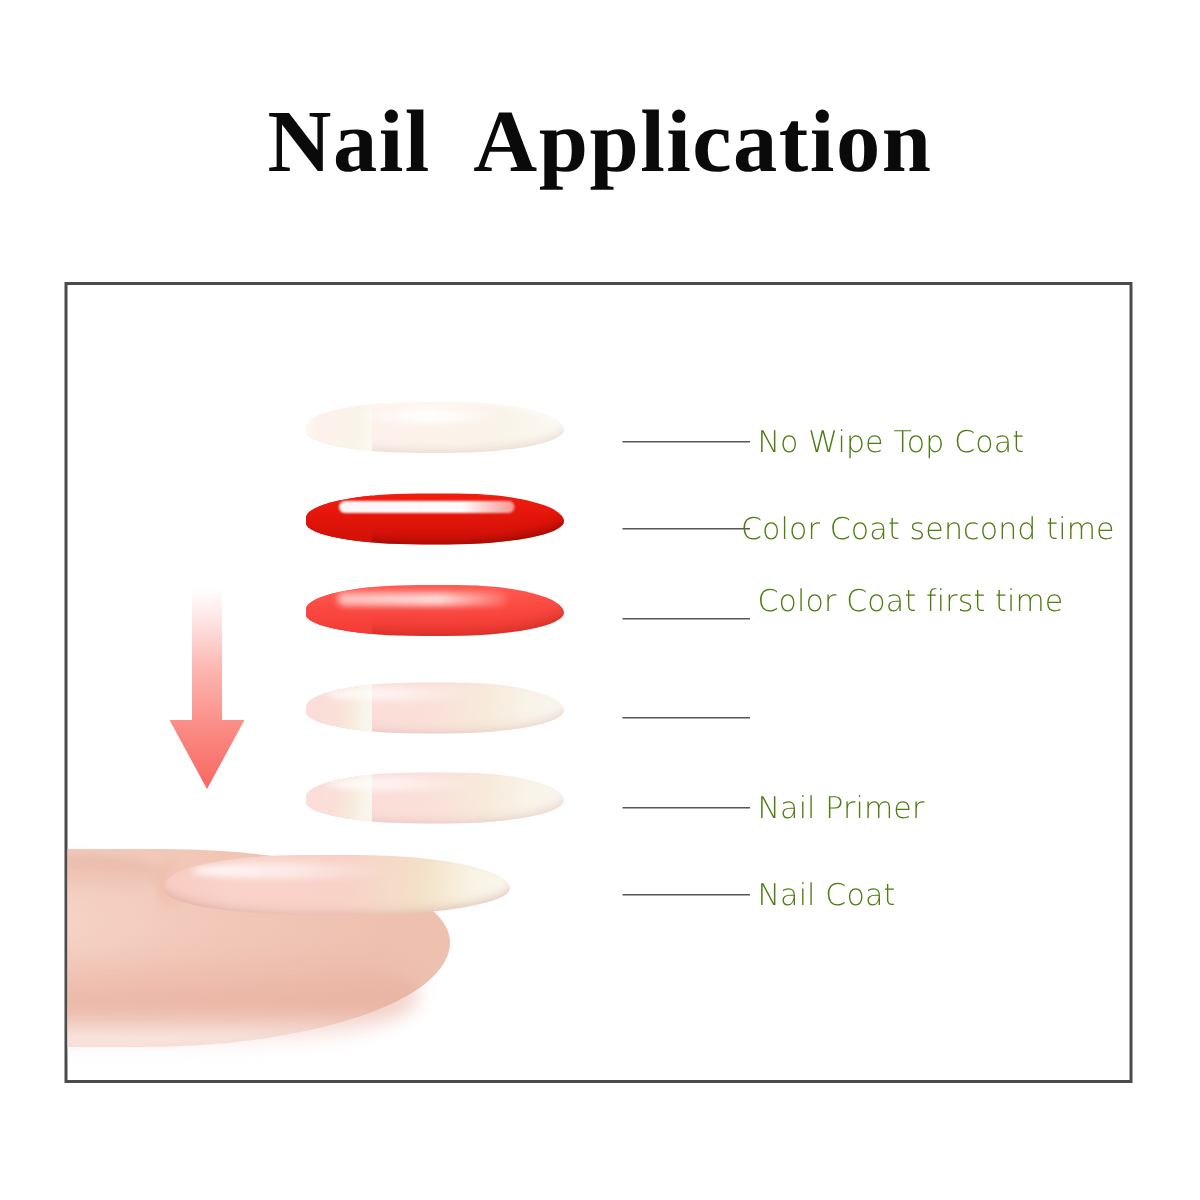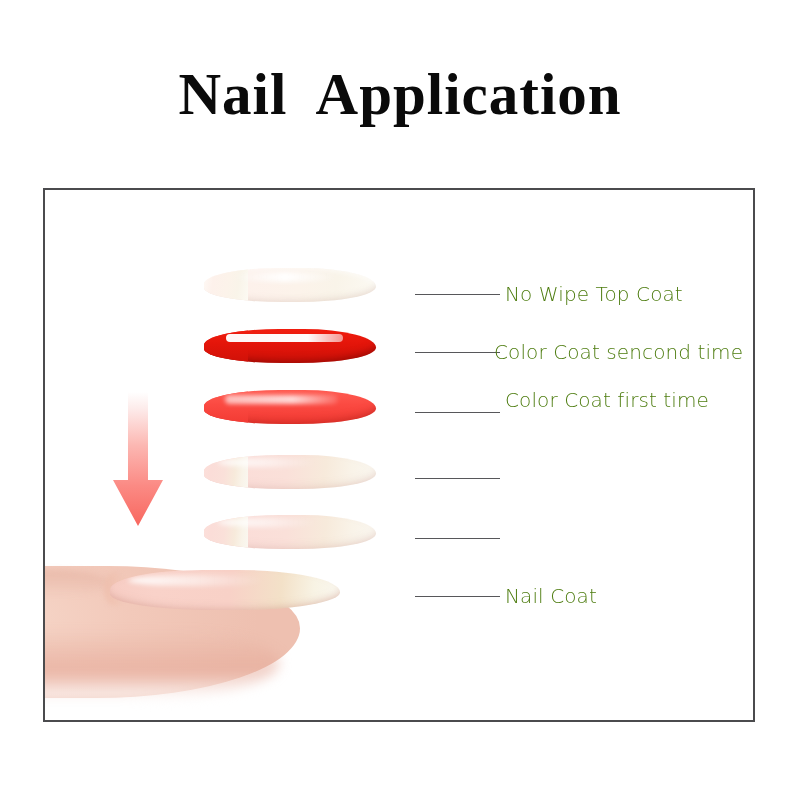--- a/index.html
+++ b/index.html
@@ -319,15 +319,16 @@
   <div class="leader-line" style="top:294px;"></div>
   <div class="leader-line" style="top:352px;"></div>
   <div class="leader-line" style="top:412px;"></div>
   <div class="leader-line" style="top:478px;"></div>
   <div class="leader-line" style="top:538px;"></div>
   <div class="leader-line" style="top:596px;"></div>
 
   <div class="leader-label" style="top:294px;">No Wipe Top Coat</div>
   <div class="leader-label" style="top:352px; left:494px;">Color Coat sencond time</div>
   <div class="leader-label" style="top:388px;margin-top:12px;">Color Coat first time</div>
+  <div class="leader-label" style="top:538px;">Nail Primer</div>
   <div class="leader-label" style="top:596px;">Nail Coat</div>
 
 </div>
 
 </body></html>

